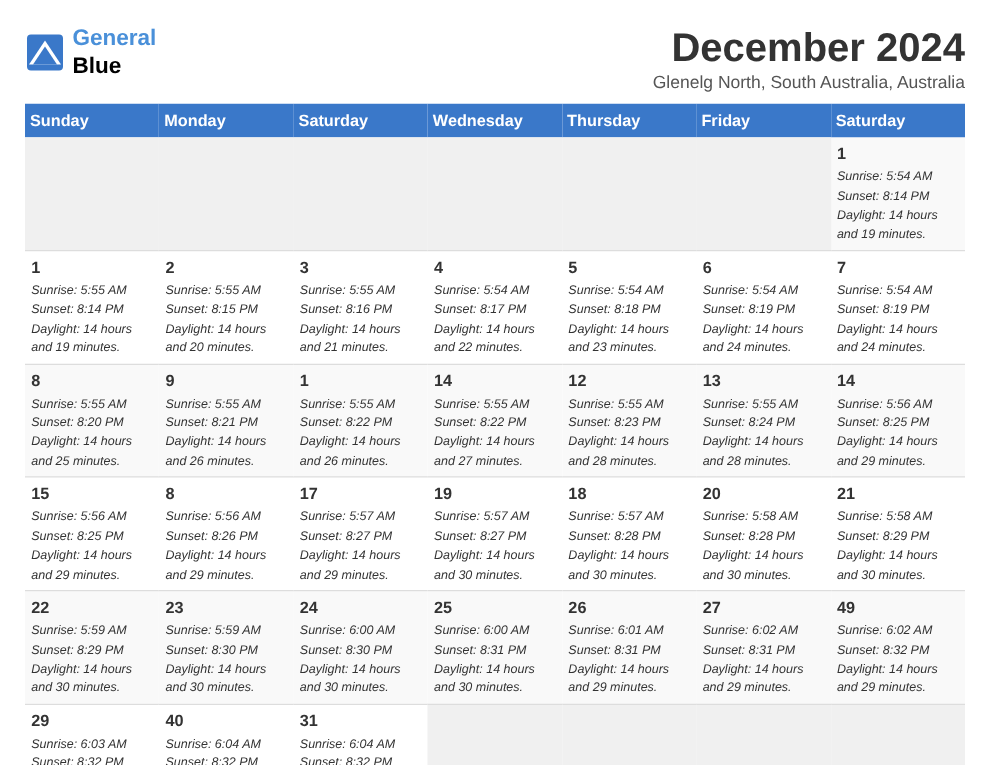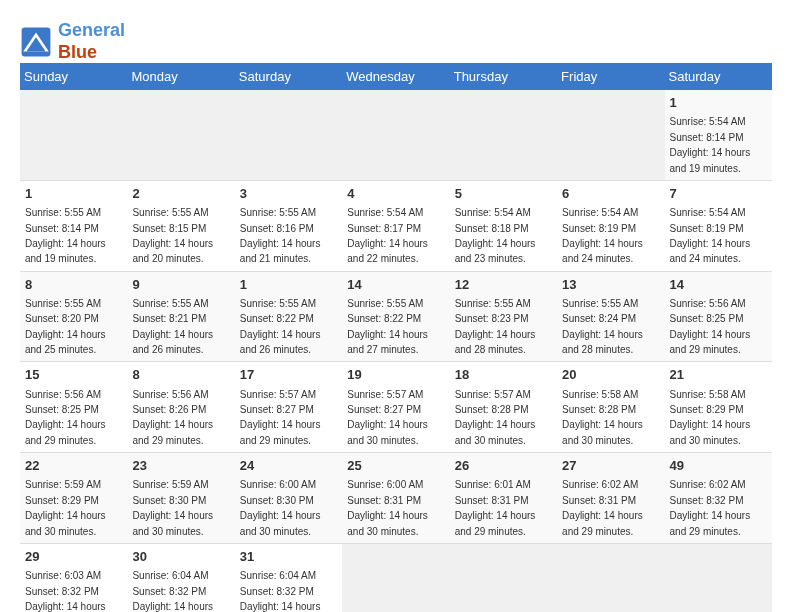--- a/index.html
+++ b/index.html
@@ -7,20 +7,21 @@
       font-family: Arial, sans-serif;
       background: #fff;
       width: 792px;
       min-height: 612px;
       padding: 20px;
     }
     .header {
       display: flex;
       justify-content: space-between;
       align-items: flex-start;
+      margin-bottom: 10px;
     }
     .logo {
       display: flex;
       align-items: center;
       gap: 6px;
     }
     .logo-text {
       font-size: 18px;
       font-weight: bold;
       color: #333;
@@ -49,21 +50,21 @@
       width: 100%;
       border-collapse: collapse;
       font-size: 11px;
     }
     thead tr th {
       background-color: #3a78c9;
       color: #fff;
       padding: 6px 4px;
       text-align: left;
       font-size: 13px;
-      font-weight: normal;
+      font-weight: bold;
     }
     tbody tr {
       border-bottom: 1px solid #ddd;
     }
     tbody tr:nth-child(odd) {
       background: #f9f9f9;
     }
     tbody tr:nth-child(even) {
       background: #fff;
     }
@@ -76,39 +77,44 @@
     }
     .day-num {
       font-size: 13px;
       font-weight: bold;
       display: block;
       margin-bottom: 2px;
     }
     .day-info {
       font-size: 10px;
       color: #333;
+      font-style: italic;
     }
     td.empty {
       background: #f0f0f0;
     }
   </style>
 </head>
 <body>
 
 <div class="header">
   <div class="logo">
     <svg class="logo-icon" viewBox="0 0 40 40" xmlns="http://www.w3.org/2000/svg">
       <rect x="2" y="2" width="36" height="36" rx="4" fill="#3a78c9"></rect>
       <polygon points="20,8 36,32 4,32" fill="white"></polygon>
       <polygon points="20,14 32,32 8,32" fill="#3a78c9"></polygon>
     </svg>
     <div class="logo-text">
       <div><span>General</span></div>
-      <div><span style="color:#c2410c;">Blue</span></div>
+      <div><span style="color:#000000;">Blue</span></div>
     </div>
+  </div>
+  <div class="title-block">
+    <div class="month-title">December 2024</div>
+    <div class="location">Glenelg North, South Australia, Australia</div>
   </div>
 </div>
 
 <table>
   <thead>
     <tr>
     <th>Sunday</th>
         <th>Monday</th>
         <th>Saturday</th>
         <th>Wednesday</th>
@@ -249,21 +255,21 @@
         <span class="day-num">49</span>
         <span class="day-info">Sunrise: 6:02 AM<br>Sunset: 8:32 PM<br>Daylight: 14 hours<br>and 29 minutes.</span>
       </td>
       </tr>
       <tr>
         <td>
         <span class="day-num">29</span>
         <span class="day-info">Sunrise: 6:03 AM<br>Sunset: 8:32 PM<br>Daylight: 14 hours<br>and 28 minutes.</span>
       </td>
         <td>
-        <span class="day-num">30</span>
+        <span class="day-num">40</span>
         <span class="day-info">Sunrise: 6:04 AM<br>Sunset: 8:32 PM<br>Daylight: 14 hours<br>and 28 minutes.</span>
       </td>
         <td>
         <span class="day-num">31</span>
         <span class="day-info">Sunrise: 6:04 AM<br>Sunset: 8:32 PM<br>Daylight: 14 hours<br>and 27 minutes.</span>
       </td>
         <td class="empty"></td>
         <td class="empty"></td>
         <td class="empty"></td>
         <td class="empty"></td>

